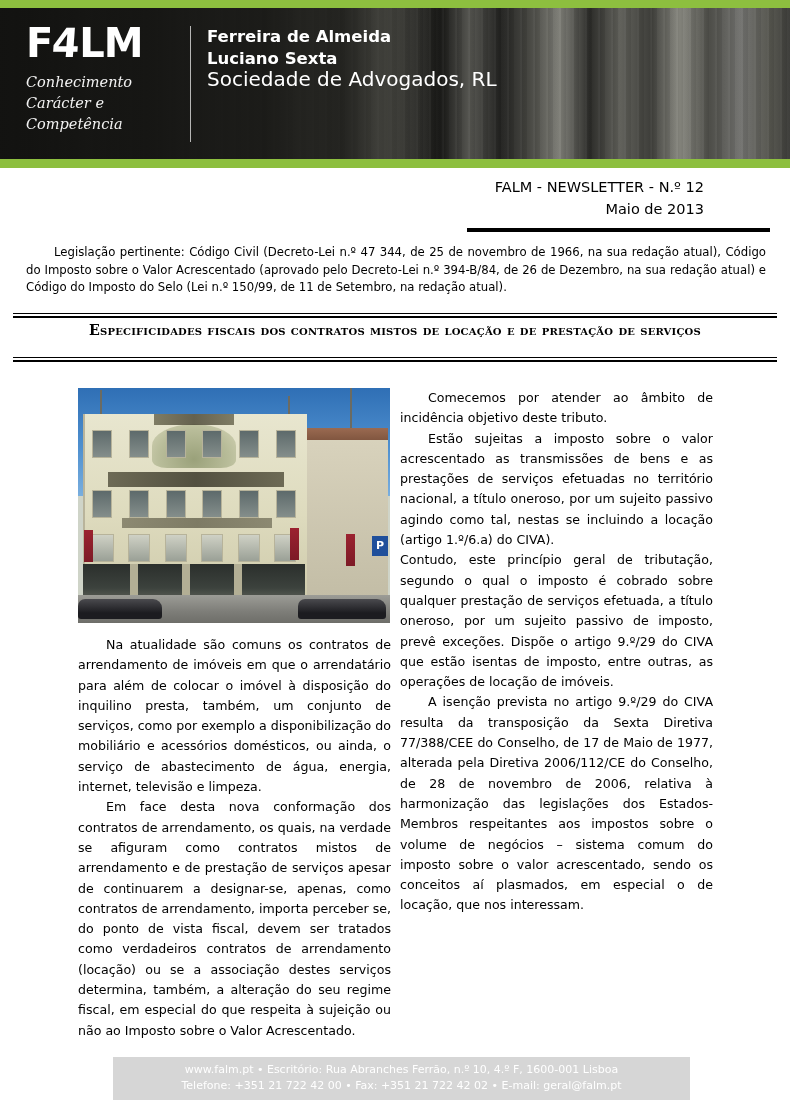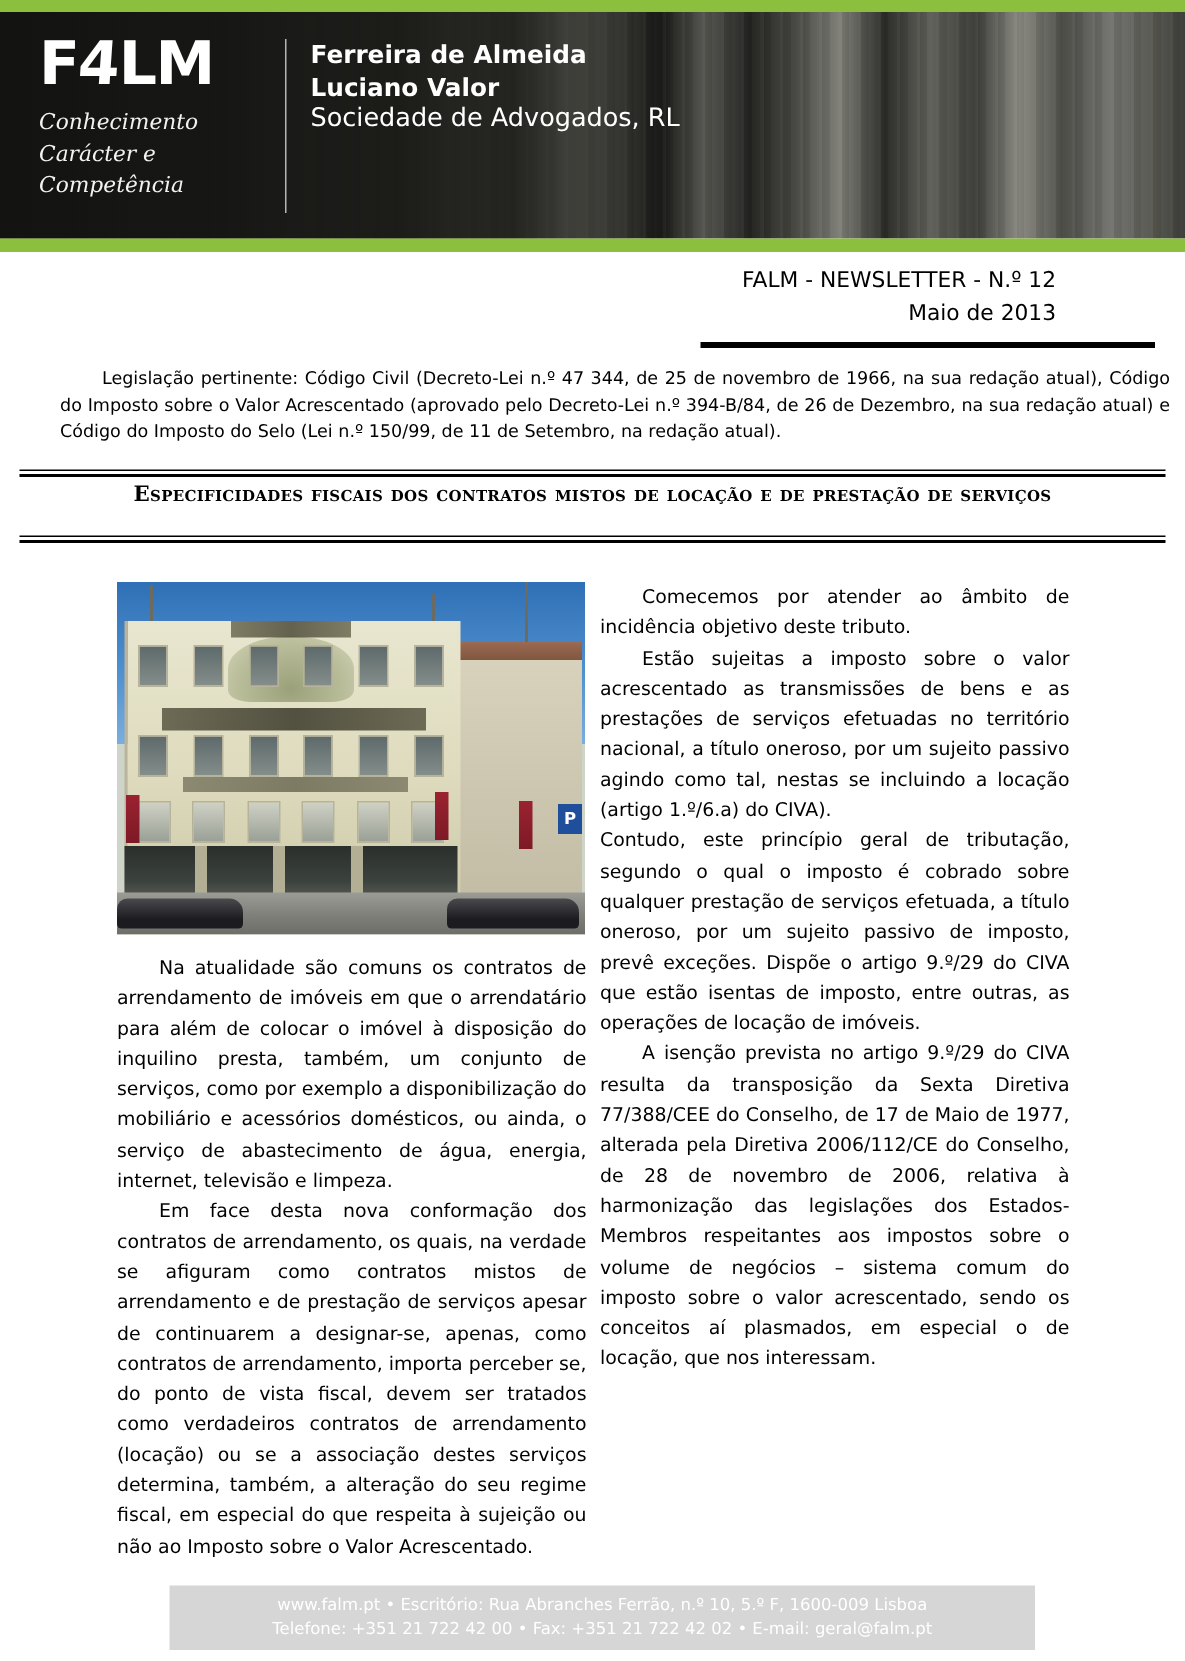--- a/index.html
+++ b/index.html
@@ -124,21 +124,21 @@
     line-height: 21.5px;
   }
   .firm-name .fn-bold {
     font-weight: bold;
     font-size: 16.5px;
     display: block;
     white-space: nowrap;
   }
   .firm-name .fn-reg {
     font-weight: normal;
-    font-size: 17px;
+    font-size: 20px;
     display: block;
     white-space: nowrap;
   }
 
   
   .masthead {
     position: absolute;
     left: 0; top: 176px;
     width: 724px;
   }
@@ -152,21 +152,21 @@
   .masthead-rule {
     position: absolute;
     left: 467px; top: 228px;
     width: 303px; height: 4px;
     background: #000000;
   }
 
   
   .legis {
     position: absolute;
-    left: 40px; top: 244px;
+    left: 26px; top: 244px;
     width: 740px;
     font-size: 11.7px;
     line-height: 17.6px;
     text-align: justify;
     text-indent: 28px;
     color: #000;
   }
 
   
   .rule-double {
@@ -361,21 +361,21 @@
       <div>Conhecimento</div>
       <div>Carácter e</div>
       <div>Competência</div>
     </div>
   </div>
 
   <div class="logo-divider"></div>
 
   <div class="firm-name">
     <span class="fn-bold">Ferreira de Almeida</span>
-    <span class="fn-bold">Luciano Valor</span>
+    <span class="fn-bold">Luciano Sexta</span>
     <span class="fn-reg">Sociedade de Advogados, RL</span>
   </div>
 
   <div class="header-stripe-bottom"></div>
 </div>
 
 <div class="masthead">
   <div class="masthead-line">FALM - NEWSLETTER - N.º 12</div>
   <div class="masthead-line">Maio de 2013</div>
 </div>
@@ -452,15 +452,15 @@
 
 <div class="col col-right">
   <p>Comecemos por atender ao âmbito de incidência objetivo deste tributo.</p>
   <p>Estão sujeitas a imposto sobre o valor acrescentado as transmissões de bens e as prestações de serviços efetuadas no território nacional, a título oneroso, por um sujeito passivo agindo como tal, nestas se incluindo a locação (artigo 1.º/6.a) do CIVA).</p>
   <p class="noindent">Contudo, este princípio geral de tributação, segundo o qual o imposto é cobrado sobre qualquer prestação de serviços efetuada, a título oneroso, por um sujeito passivo de imposto, prevê exceções. Dispõe o artigo 9.º/29 do CIVA que estão isentas de imposto, entre outras, as operações de locação de imóveis.</p>
   <p>A isenção prevista no artigo 9.º/29 do CIVA resulta da transposição da Sexta Diretiva 77/388/CEE do Conselho, de 17 de Maio de 1977, alterada pela Diretiva 2006/112/CE do Conselho, de 28 de novembro de 2006, relativa à harmonização das legislações dos Estados-Membros respeitantes aos impostos sobre o volume de negócios – sistema comum do imposto sobre o valor acrescentado, sendo os conceitos aí plasmados, em especial o de locação, que nos interessam.</p>
 </div>
 
 <div class="footer-band"></div>
 <div class="footer-text">
-  <div>www.falm.pt • Escritório: Rua Abranches Ferrão, n.º 10, 5.º F, 1600-009 Lisboa</div>
+  <div>www.falm.pt • Escritório: Rua Abranches Ferrão, n.º 10, 4.º F, 1600-001 Lisboa</div>
   <div>Telefone: +351 21 722 42 00 • Fax: +351 21 722 42 02 • E-mail: geral@falm.pt</div>
 </div>
 
 </body></html>

